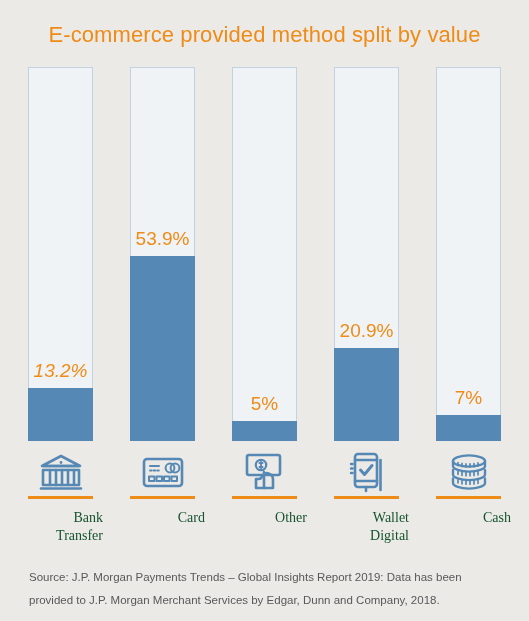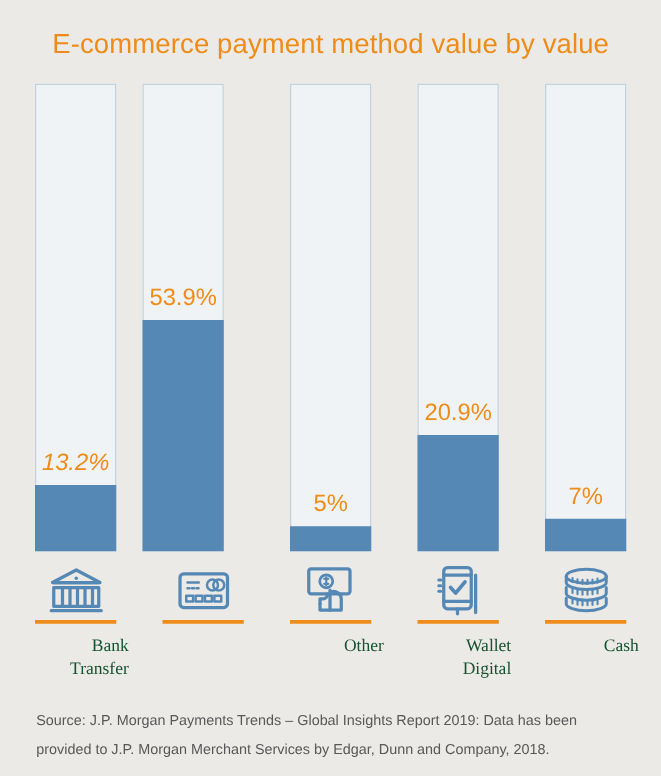--- a/index.html
+++ b/index.html
@@ -33,21 +33,21 @@
     width: 473px;
     height: 374px;
   }
   .column {
     position: absolute;
     top: 0;
     width: 65px;
     height: 374px;
   }
   .col-0 { left: 0px; font-style: italic; }
-  .col-1 { left: 86px; border-radius: 31px; }
+  .col-1 { left: 102px; border-radius: 31px; }
   .col-2 { left: 204px; }
   .col-3 { left: 306px; }
   .col-4 { left: 408px; }
 
   .bar-track {
     position: absolute;
     left: 0;
     top: 0;
     width: 65px;
     height: 374px;
@@ -130,21 +130,21 @@
     left: 29px;
     width: 435px;
     color: #58585A;
     font-size: 11.5px;
     line-height: 23px;
   }
 </style>
 </head>
 <body>
 
-<div class="chart-title">E-commerce payment method value by value</div>
+<div class="chart-title">E-commerce provided method split by value</div>
 
 <div class="plot-area">
 
   <div class="column col-0">
     <div class="bar-track"></div>
     <div class="bar-fill" style="height:53px;"></div>
     <div class="bar-value" style="bottom:59px;">13.2%</div>
   </div>
 
   <div class="column col-1">
@@ -252,20 +252,24 @@
   <div class="divider" style="left:204px;"></div>
   <div class="divider" style="left:306px;"></div>
   <div class="divider" style="left:408px;"></div>
 </div>
 
 <div class="label-row">
   <div class="cat-label" style="left:-10px;">
     <div>Bank</div>
     <div>Transfer</div>
   </div>
+  <div class="cat-label" style="left:92px;">
+    <div>Card</div>
+    <div></div>
+  </div>
   <div class="cat-label" style="left:194px;">
     <div>Other</div>
     <div></div>
   </div>
   <div class="cat-label" style="left:296px;">
     <div>Wallet</div>
     <div>Digital</div>
   </div>
   <div class="cat-label" style="left:398px;">
     <div>Cash</div>

